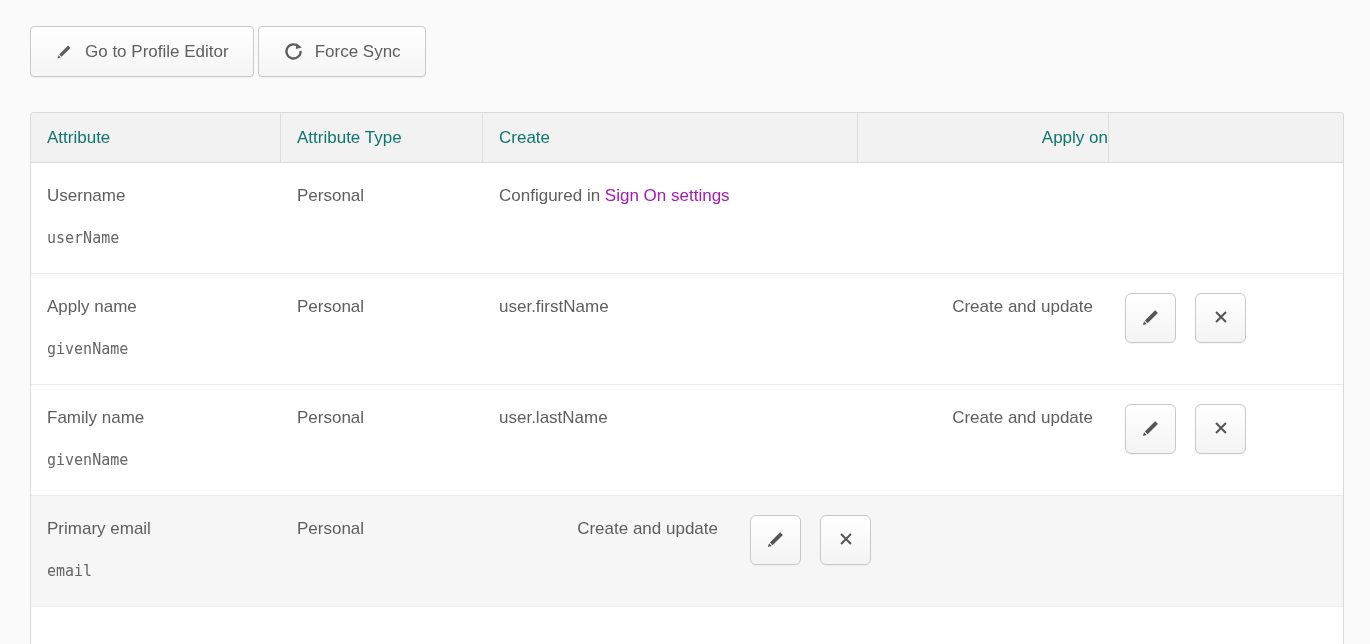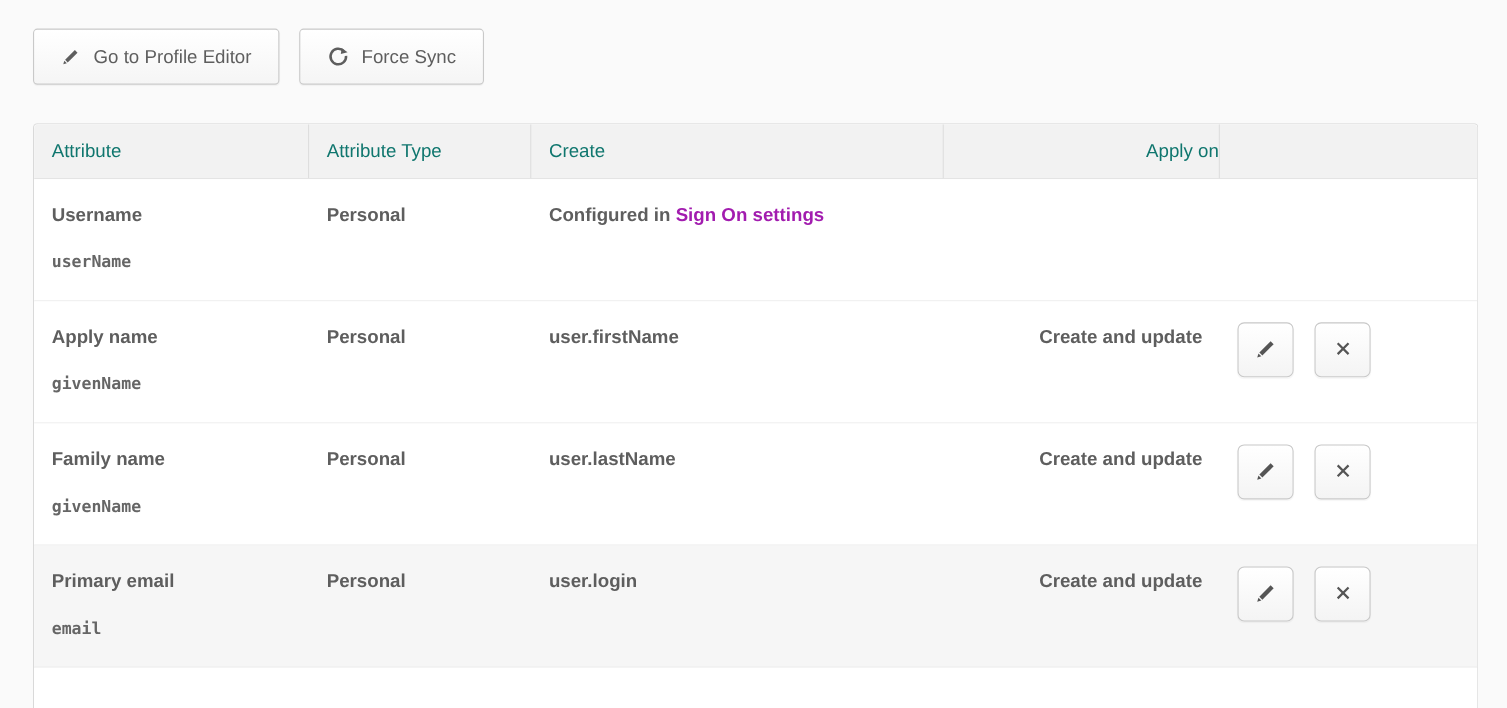--- a/index.html
+++ b/index.html
@@ -8,21 +8,21 @@
     background: #fafafa;
     font-family: "Liberation Sans", "DejaVu Sans", sans-serif;
     color: #5e5e5e;
     overflow: hidden;
   }
 
   
   .toolbar {
     margin: 26px 26px 0 30px;
     display: flex;
-    gap: 18px;
+    gap: 4px;
   }
   .btn {
     display: inline-flex;
     align-items: center;
     gap: 11px;
     height: 51px;
     padding: 0 24px;
     background: linear-gradient(#ffffff, #f5f5f5);
     border: 1px solid #c9c9c9;
     border-radius: 4px;
@@ -64,21 +64,20 @@
   .col-type   { width: 202px; flex: none; }
   .col-value  { width: 375px; flex: none; }
   .col-apply  { width: 251px; flex: none; text-align: right; }
   .col-actions{ flex: 1; }
 
   .trow {
     display: flex;
     height: 111px;
     border-bottom: 1px solid #ebebeb;
     background: #ffffff;
-    font-weight: bold;
   }
   .trow.highlighted { background: #f6f6f6; }
   .td {
     padding: 23px 16px 0 16px;
     font-size: 17px;
     color: #5e5e5e;
   }
   .attr-name {
     margin-top: 23px;
     font-family: "DejaVu Sans Mono", "Liberation Mono", monospace;
@@ -207,21 +206,20 @@
         </span>
       </button>
     </div>
   </div>
       <div class="trow highlighted">
     <div class="td col-attr">
       <div>Primary email</div>
       <div class="attr-name">email</div>
     </div>
     <div class="td col-type">Personal</div>
-    <div class="td col-value"><span>user.login</span></div>
     <div class="td col-apply">Create and update</div>
     <div class="td td-actions col-actions">
       <button class="icon-btn">
         <span>
           <svg width="22" height="22" viewBox="0 0 24 24">
             <path fill="#555555" d="M3.2 20.8 L4.4 16.7 L7.3 19.6 Z"></path>
             <path fill="#555555" d="M5.3 15.7 L16.5 4.5 L19.5 7.5 L8.3 18.7 Z"></path>
           </svg>
         </span>
       </button>

